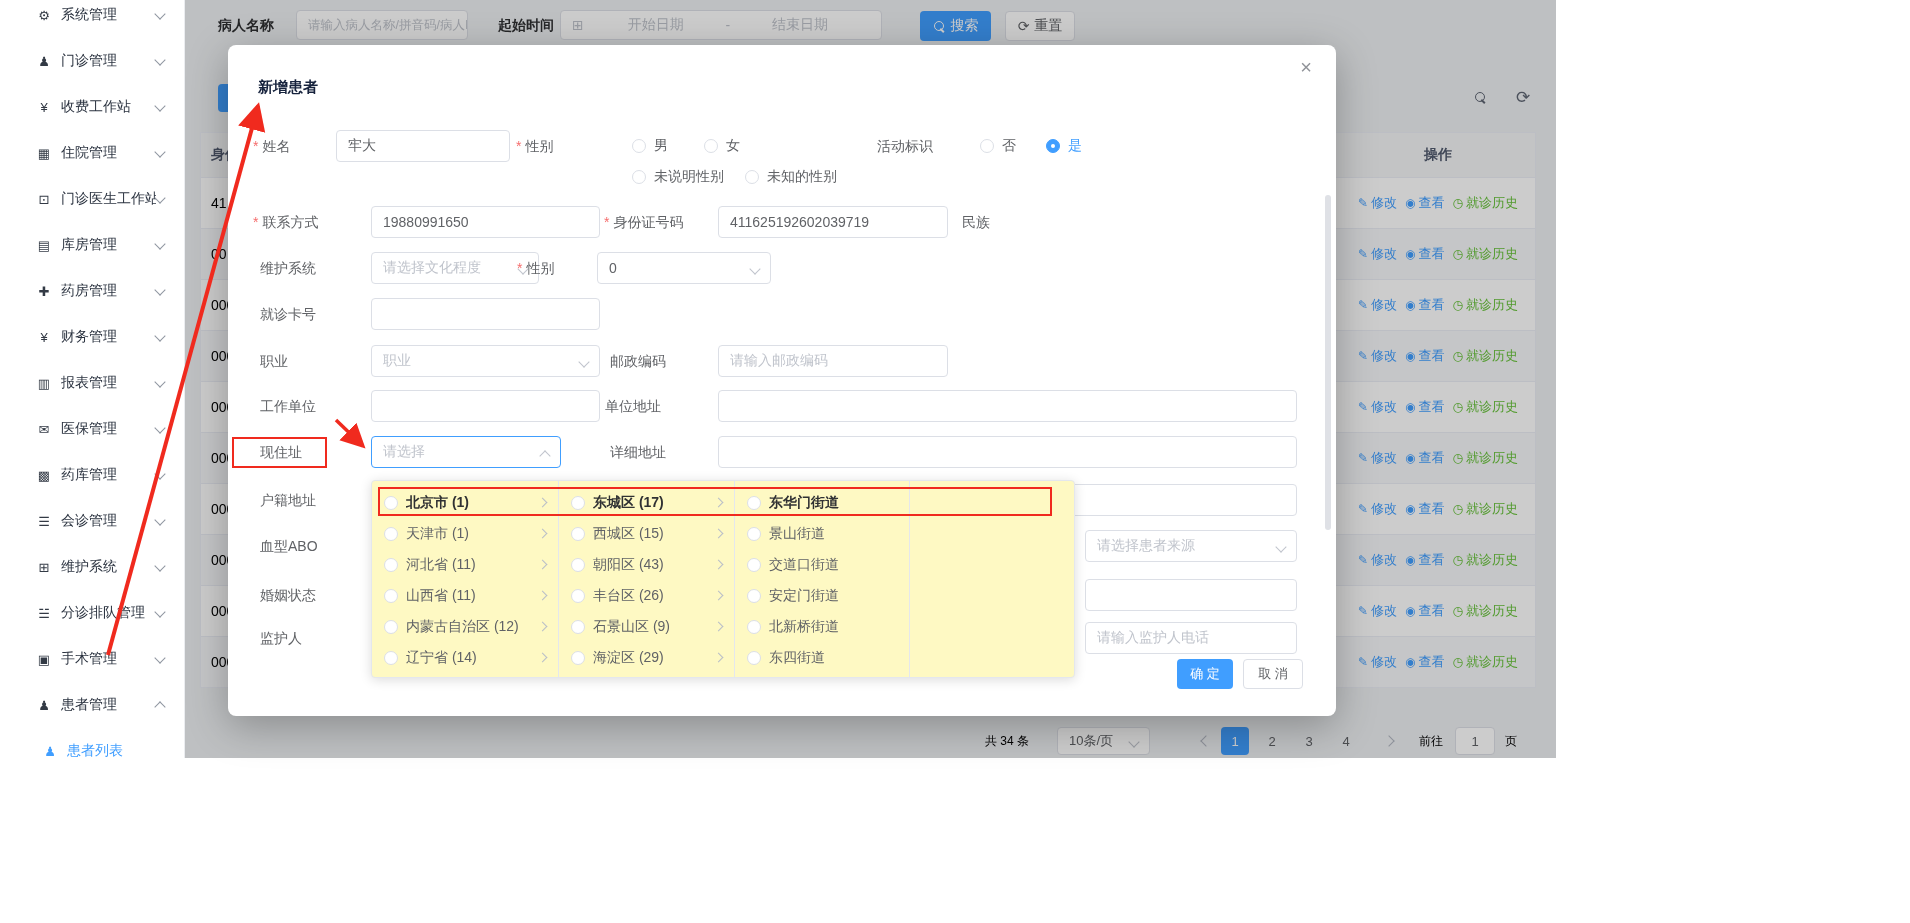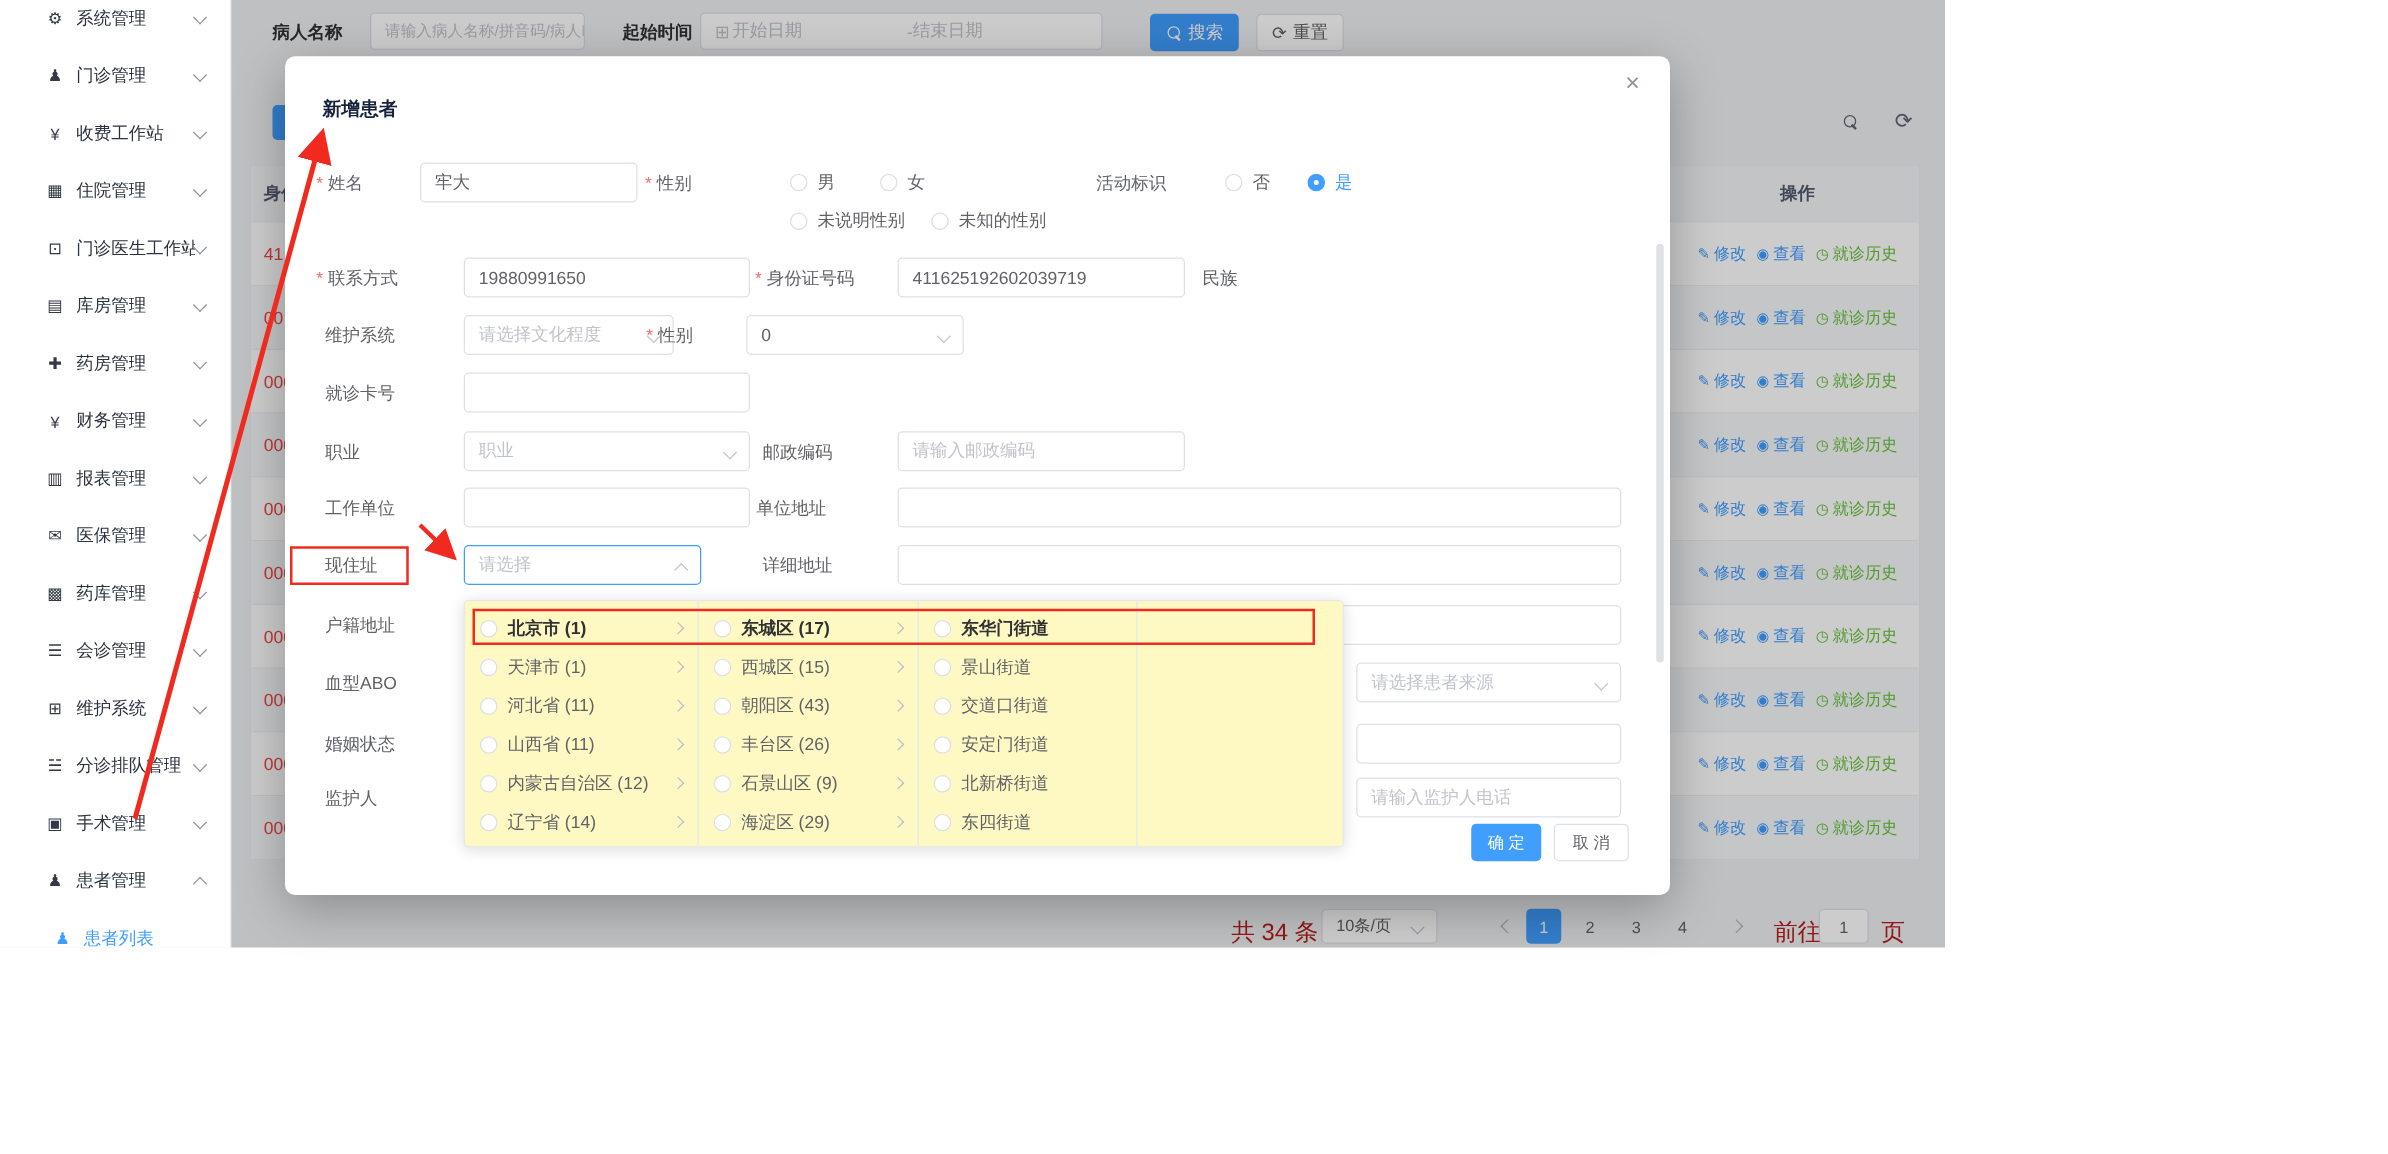--- a/index.html
+++ b/index.html
@@ -32,39 +32,39 @@
   .btn { position:absolute; height:30px; border-radius:4px; display:flex; align-items:center; justify-content:center; gap:5px; font-size:14px; cursor:pointer; }
   .primary { background:#409EFF; color:#fff; }
   .plain { background:#fff; border:1px solid #dcdfe6; color:#606266; }
 
   .mag { position:relative; width:13px; height:13px; display:inline-block; }
   .mag::before { content:""; position:absolute; left:1px; top:1px; width:8px; height:8px; border:1.5px solid currentColor; border-radius:50%; }
   .mag::after { content:""; position:absolute; width:5px; height:1.5px; background:currentColor; left:8.2px; top:8.4px; transform:rotate(45deg); transform-origin:0 0; }
 
   
   .flt-label { position:absolute; font-size:14px; font-weight:700; color:#303133; white-space:nowrap; }
-  .dr { flex:1; }
+  .dr { flex:1; text-align:center; }
   .cal { color:#c0c4cc; margin-right:2px; font-size:14px; }
   .tool-icon { position:absolute; width:26px; height:26px; display:flex; align-items:center; justify-content:center; color:#5f6673; font-size:17px; cursor:pointer; }
 
   
   .tcard { position:absolute; left:15px; top:132px; width:1336px; height:556px; background:#fff; border:1px solid #ebeef5; overflow:hidden; }
   .thead { position:relative; height:45px; background:#f4f5f7; border-bottom:1px solid #ebeef5; font-weight:700; color:#515a6e; font-size:14px; }
   .tid-h { position:absolute; left:10px; top:0; height:100%; display:flex; align-items:center; white-space:nowrap; }
   .ops-h { position:absolute; left:1152px; width:170px; height:100%; display:flex; align-items:center; justify-content:center; }
   .trow { position:relative; height:51px; border-bottom:1px solid #ebeef5; background:#fff; }
   .trow:nth-child(even) { background:#f7f8fa; }
-  .tid { position:absolute; left:10px; top:0; height:100%; display:flex; align-items:center; color:#ef4444; font-size:14px; white-space:nowrap; }
+  .tid { position:absolute; left:10px; top:0; height:100%; display:flex; align-items:center; color:#000000; font-size:14px; white-space:nowrap; }
   .ops { position:absolute; left:1152px; top:0; width:170px; height:100%; display:flex; align-items:center; justify-content:center; gap:8px; font-size:13px; }
   .op { display:flex; align-items:center; gap:3px; white-space:nowrap; cursor:pointer; text-decoration:none; }
   .op.blue { color:#409EFF; } .op.green { color:#67C23A; }
   .ic { font-style:normal; font-size:12px; }
 
   
-  .pgtext { position:absolute; font-size:19px; color:#b91c1c; white-space:nowrap; }
+  .pgtext { position:absolute; font-size:12px; color:#000000; white-space:nowrap; }
   #page-list { position:absolute; left:1036px; top:727px; display:flex; gap:9px; }
   .pg { width:28px; height:28px; border-radius:4px; display:flex; align-items:center; justify-content:center; font-size:13px; color:#606266; cursor:pointer; }
   .pg.on { background:#409EFF; color:#fff; }
   .pnav { position:absolute; top:727px; width:28px; height:28px; display:flex; align-items:center; justify-content:center; cursor:pointer; }
 
   
   .dim { position:absolute; left:185px; top:0; width:1371px; height:758px; background:rgba(0,0,0,0.20); z-index:20; }
 
   
   .modal { position:absolute; left:228px; top:45px; width:1108px; height:671px; background:#fff; border-radius:8px; box-shadow:0 10px 40px rgba(0,0,0,0.28); z-index:30; }

